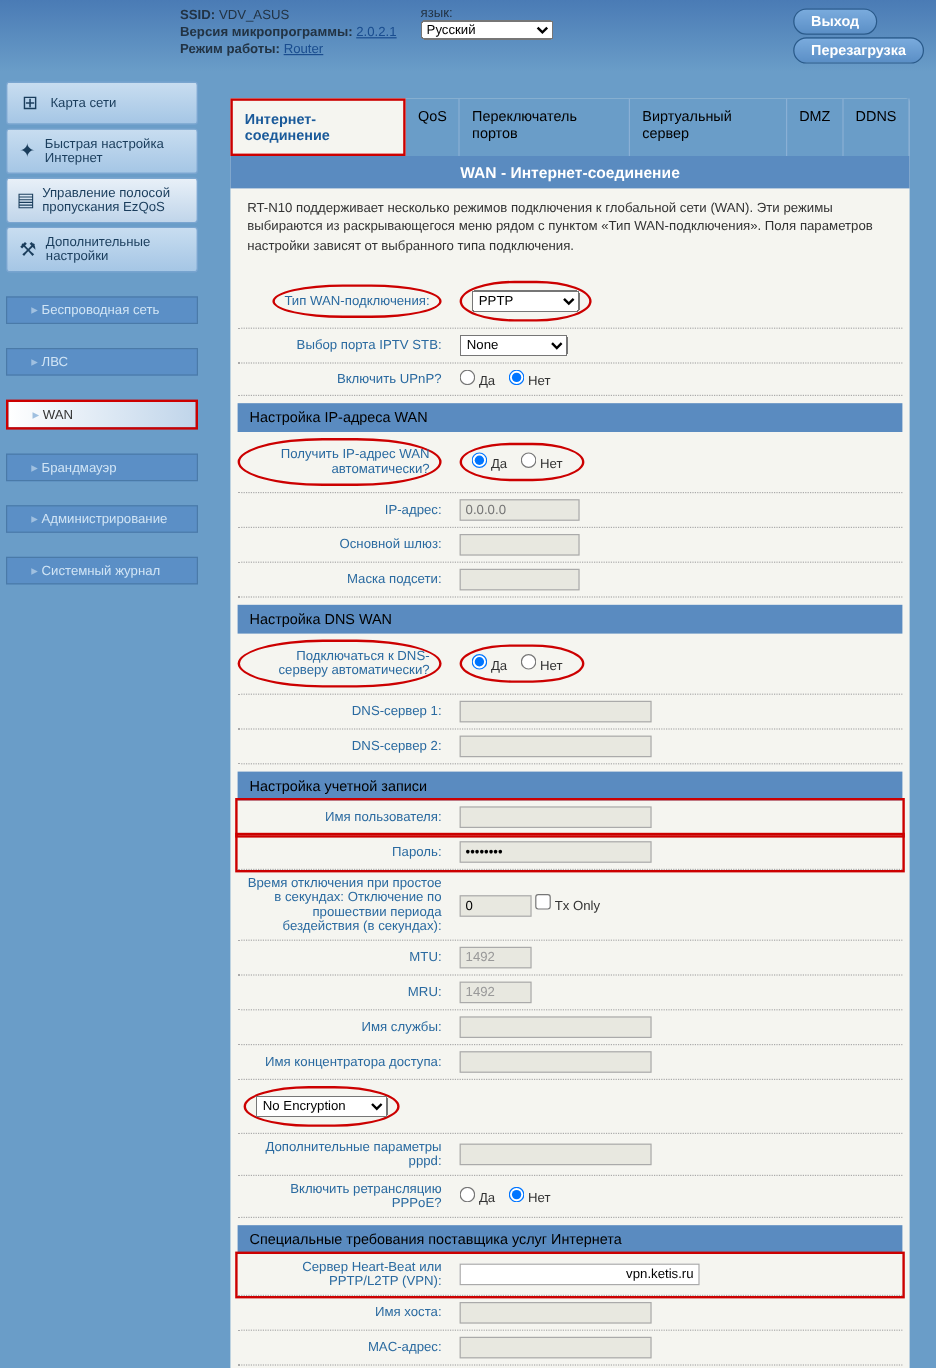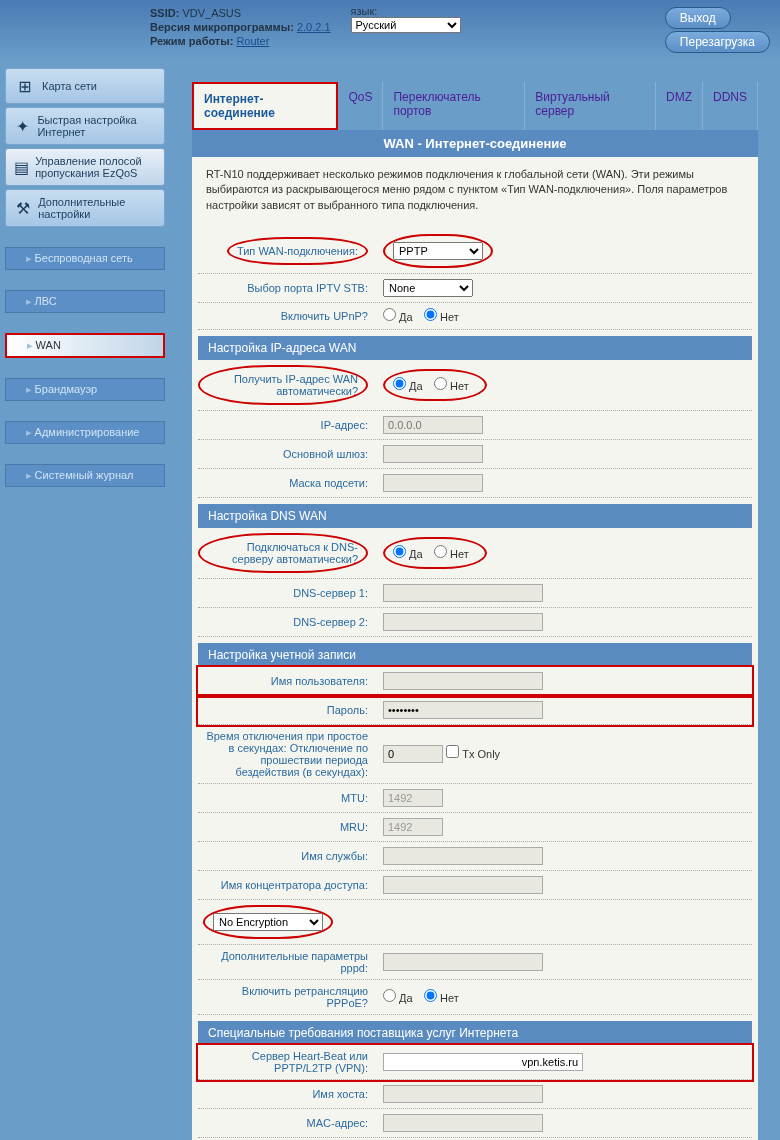--- a/index.html
+++ b/index.html
@@ -8,37 +8,37 @@
 .logo-area { color: white; }
 .logo { font-family: Arial; font-size: 32px; font-weight: bold; font-style: italic; letter-spacing: -2px; }
 .model { font-size: 14px; margin-left: 20px; }
 .header-info { margin-left: 140px; font-size: 11px; color: #234; }
 .header-info div { margin: 2px 0; }
 .header-info b { font-weight: bold; }
 .header-info a { color: #1a4d8f; text-decoration: underline; }
 .lang-area { margin-left: 20px; font-size: 11px; color: #234; }
 .lang-area select { width: 110px; font-size: 11px; }
 .header-buttons { margin-left: auto; }
-.hbtn { display: block; background: linear-gradient(to bottom, #7aabdd, #5b8fc6); border: 1px solid #2a5a8a; border-radius: 12px; color: white; padding: 3px 14px; margin: 2px 0; font-size: 12px; cursor: pointer; text-align: center; }
+.hbtn { display: block; background: linear-gradient(to bottom, #7aabdd, #5b8fc6); border: 1px solid #2a5a8a; border-radius: 12px; color: white; padding: 3px 14px; margin: 2px 0; font-size: 12px; cursor: pointer; text-align: center; font-weight: bold; }
 .main { display: flex; }
 .sidebar { width: 170px; padding: 5px; }
 .nav-item { background: linear-gradient(to bottom, #c8ddf0, #a5c6e5); border: 1px solid #7aa5d0; border-radius: 3px; padding: 6px 8px; margin: 3px 0; display: flex; align-items: center; cursor: pointer; color: #1a3d5c; font-size: 11px; }
 .nav-item.selected { background: linear-gradient(to bottom, #e8f0f8, #c0d5ea); }
 .nav-icon { width: 22px; height: 22px; margin-right: 6px; display: inline-flex; align-items: center; justify-content: center; font-size: 16px; }
 .subnav { background: #5b8fc6; border: 1px solid #4a7aa8; padding: 4px 8px 4px 20px; margin: 20px 0; color: #d0e4f5; font-size: 11px; cursor: pointer; }
 .subnav::before { content: "▸ "; color: #a0c0e0; }
 .subnav.selected { background: linear-gradient(to right, #fff, #c0d5ea); color: #333; border: 2px solid #c00; }
 .content { flex: 1; background: #f5f5f0; margin: 22px; border-radius: 3px; padding: 0; }
 .tabs { display: flex; background: #6a9dc8; }
-.tab { padding: 8px 10px; color: #4c1d95; font-size: 12px; cursor: pointer; border-right: 1px solid #8ab0d5; }
+.tab { padding: 8px 10px; color: #000000; font-size: 12px; cursor: pointer; border-right: 1px solid #8ab0d5; }
 .tab.active { background: #f5f5f0; color: #1a5a9a; font-weight: bold; border: 2px solid #c00; }
 .section-title { background: #5a8bc0; color: white; padding: 6px 12px; font-size: 13px; font-weight: bold; text-align: center; }
 .desc { padding: 10px 14px; font-size: 11px; color: #333; line-height: 1.4; }
 .form-section { margin: 6px; }
-.sub-header { background: #5a8bc0; color: #ffffff; padding: 5px 10px; font-size: 12px; }
+.sub-header { background: #5a8bc0; color: #000000; padding: 5px 10px; font-size: 12px; }
 .form-row { display: flex; align-items: center; padding: 5px 0; border-bottom: 1px dotted #aaa; }
 .form-label { width: 180px; text-align: right; padding-right: 10px; color: #2a6aa0; font-size: 11px; }
 .form-control { flex: 1; padding-left: 5px; }
 .form-control select { font-size: 11px; padding: 1px; }
 .form-control input[type=text], .form-control input[type=password] { font-size: 11px; padding: 2px 4px; background: #e8e8e0; border: 1px solid #aaa; }
 .form-control label { font-size: 11px; color: #333; margin-right: 8px; }
 .ring { border: 2px solid #c00; border-radius: 50%/60%; padding: 6px 8px; display: inline-block; }
 .footer-bar { background: #6a9dc8; padding: 6px; text-align: right; }
 .apply-btn { background: linear-gradient(to bottom, #7aabdd, #5b8fc6); border: 1px solid #2a5a8a; color: white; padding: 4px 14px; cursor: pointer; font-size: 12px; border-radius: 3px; outline: 2px solid #c00; }
 .highlight-box { outline: 2px solid #c00; }

